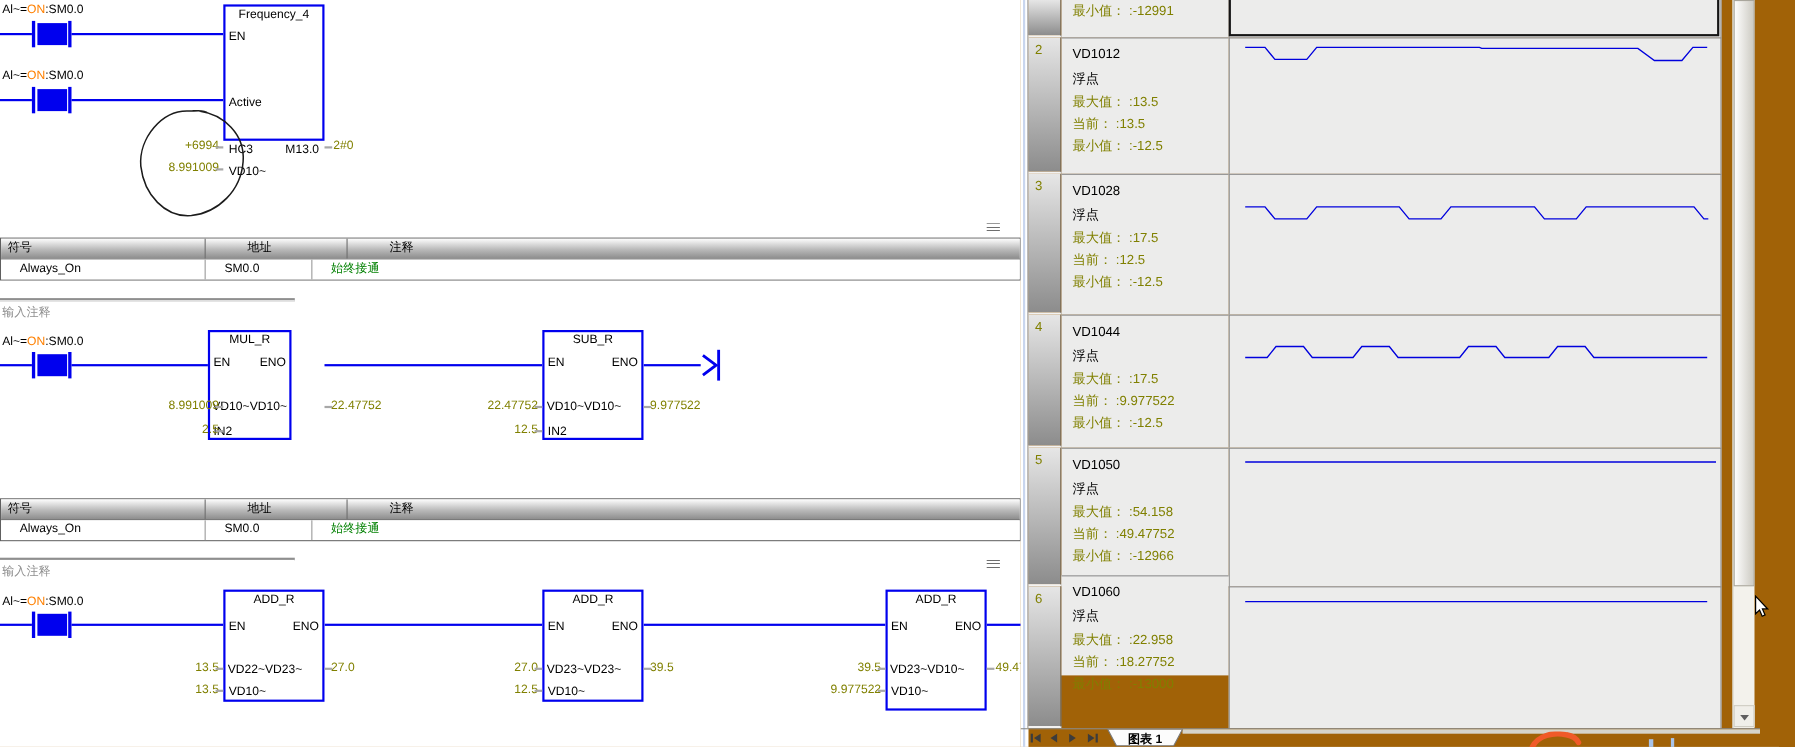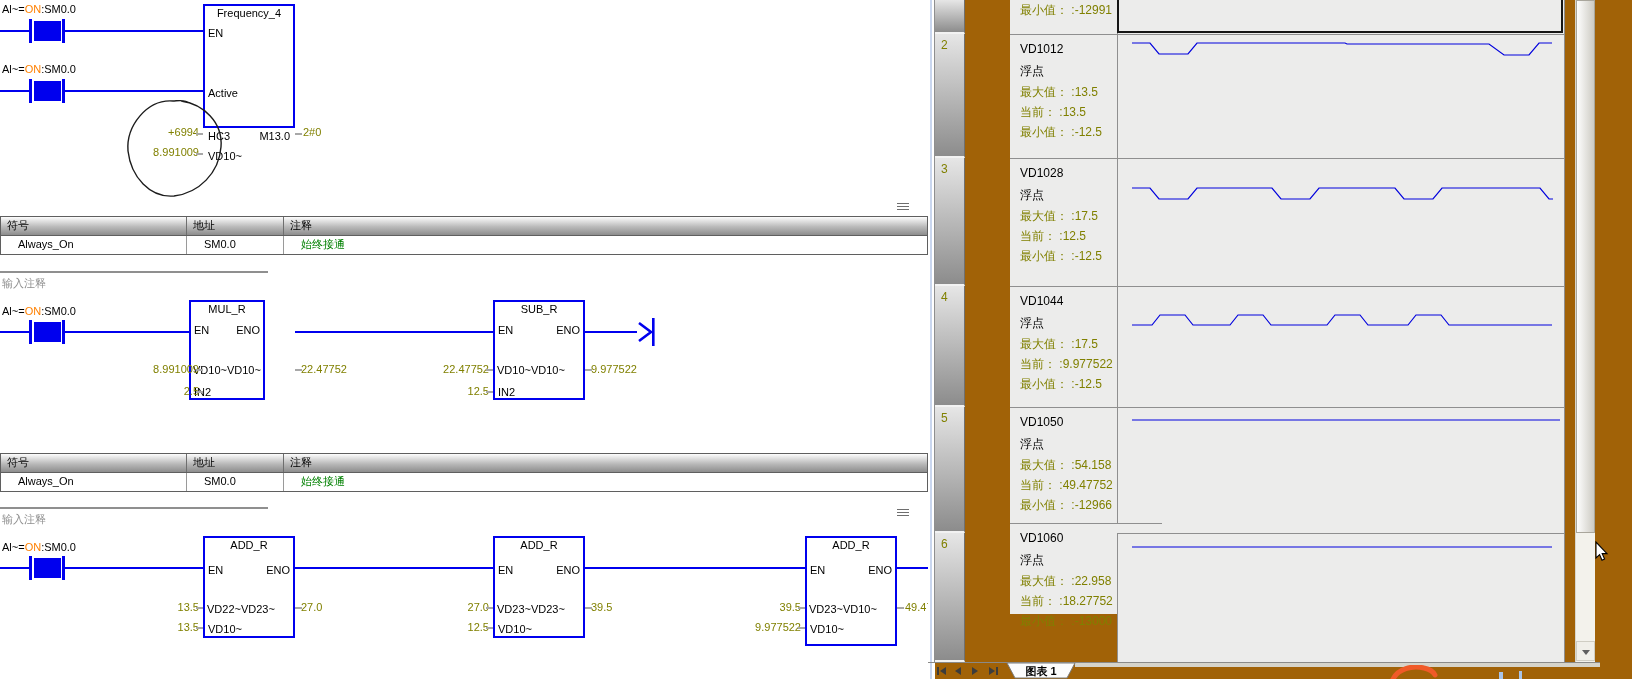--- a/index.html
+++ b/index.html
@@ -20,31 +20,31 @@
   .val{position:absolute;width:72px;text-align:right;color:#808000;white-space:nowrap;}
   .valo{position:absolute;color:#808000;white-space:nowrap;}
   .dash{position:absolute;width:7px;height:2px;background:#a8a8a8;}
   .nlabel{position:absolute;left:2px;white-space:nowrap;}
   .on{color:#ff8000;}
   .ic{position:absolute;left:2px;color:#8f8f8f;}
   .sep{position:absolute;left:0;width:268px;height:2px;background:#8f8f8f;border-bottom:1px solid #fff;}
   .grip{position:absolute;width:12px;height:8px;background:repeating-linear-gradient(to bottom,#6e6e6e 0 1px,transparent 1px 3px);}
   
   .stable{position:absolute;left:0;width:928px;border:1px solid #5f5f5f;background:#fff;box-sizing:border-box;}
-  .sth{display:flex;height:18px;background:linear-gradient(#fdfdfd,#b9b9b9 55%,#8d8d8d);border-bottom:1px solid #5f5f5f;}
+  .sth{display:flex;height:18px;background:linear-gradient(#fdfdfd,#b9b9b9 55%,#8d8d8d);border-bottom:1px solid #5f5f5f;gap:32px;}
   .sth>div{line-height:17px;padding-left:6px;border-right:1px solid #6e6e6e;box-sizing:border-box;}
   .str{display:flex;height:18px;background:#fff;}
   .str>div{line-height:17px;padding-left:17px;border-right:1px solid #9a9a9a;box-sizing:border-box;}
   .c1{width:186px;} .c2{width:97px;} .c3{flex:1;border-right:none!important;}
   .green{color:#008000;}
   
   .gut{position:absolute;left:935px;width:30px;background:linear-gradient(#e6e6e6,#8c8c8c);
        border-right:1px solid #707070;border-bottom:2px solid #f2f2f2;box-sizing:border-box;
        color:#808000;font-size:12px;padding:4px 0 0 6px;}
-  .info{position:absolute;left:965px;width:152px;background:#ececeb;box-sizing:border-box;margin-left:45px;}
+  .info{position:absolute;left:965px;width:152px;background:#ececeb;box-sizing:border-box;}
   .chart{position:absolute;left:1117px;width:448px;background:#ececeb;border-left:1px solid #8f8f8f;border-right:1px solid #8f8f8f;box-sizing:border-box;}
   .bt{border-top:1px solid #8f8f8f;}
   .iname{position:absolute;left:10px;font-size:12px;white-space:nowrap;}
   .ival{position:absolute;left:10px;font-size:12px;color:#808000;white-space:nowrap;}
   .trendbox{position:absolute;left:0;top:0;right:0;bottom:0;overflow:hidden;}
   .blackbox{position:absolute;left:-1px;top:-3px;width:446px;height:36px;border:2px solid #151515;background:#ececeb;box-sizing:border-box;}
   
   #sbtrack{position:absolute;left:1575px;top:0;width:20px;height:662px;background:#f3f2ec;border-left:1px solid #d8d6cc;box-sizing:border-box;}
   #sbthumb{position:absolute;left:0;top:0;width:19px;height:533px;background:linear-gradient(to right,#fefefe,#cdcbc3);border:1px solid #a9a69c;box-sizing:border-box;}
   #sbdown{position:absolute;left:0;top:641px;width:19px;height:20px;background:#f0efe9;border:1px solid #cfcdc3;box-sizing:border-box;}

